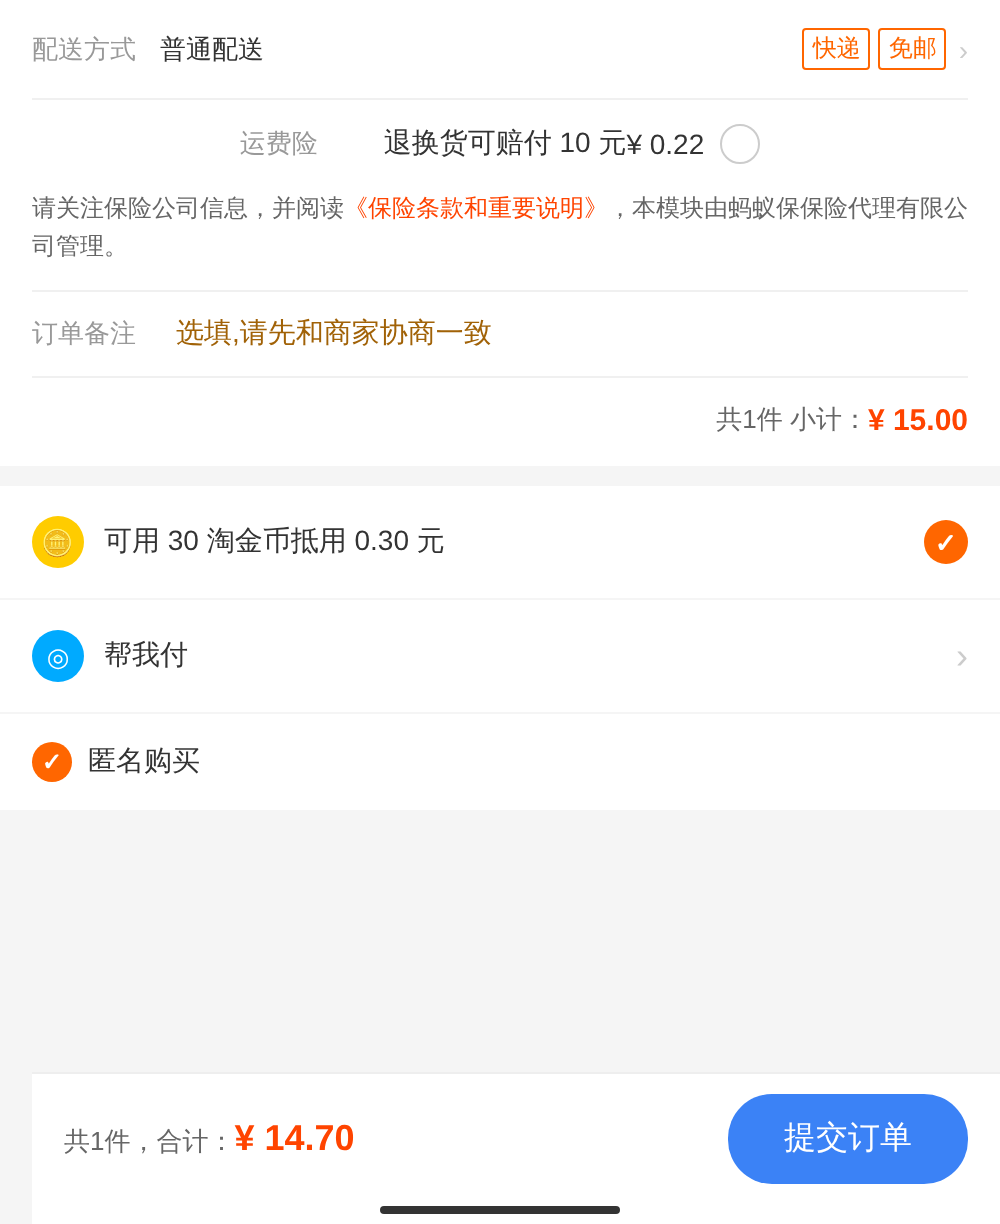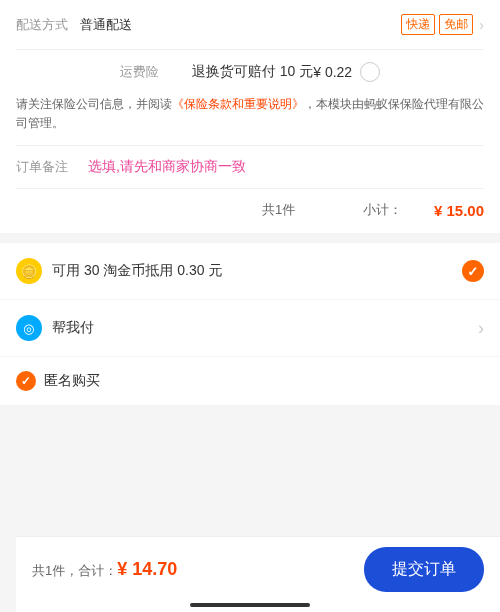--- a/index.html
+++ b/index.html
@@ -118,31 +118,30 @@
     }
 
     .note-top {
       display: flex;
       align-items: flex-start;
       gap: 8px;
     }
 
     .note-placeholder {
       font-size: 14px;
-      color: #ec4899;
+      color: #a16207;
     }
 
     .summary-row {
       display: flex;
       justify-content: flex-end;
       align-items: center;
       padding: 12px 0 14px;
       font-size: 13px;
       color: #666;
-      gap: 32px;
     }
 
     .summary-amount {
       color: #ff4400;
       font-weight: bold;
       font-size: 15px;
     }
 
     .middle-section {
       margin-top: 10px;
@@ -239,21 +238,21 @@
       color: #666;
     }
 
     .bottom-total {
       color: #ff4400;
       font-weight: bold;
       font-size: 18px;
     }
 
     .submit-btn {
-      background: #1d4ed8;
+      background: #3b82f6;
       color: #fff;
       border: none;
       border-radius: 22px;
       padding: 12px 28px;
       font-size: 16px;
       font-weight: 500;
       cursor: pointer;
     }
 
     .home-indicator {

